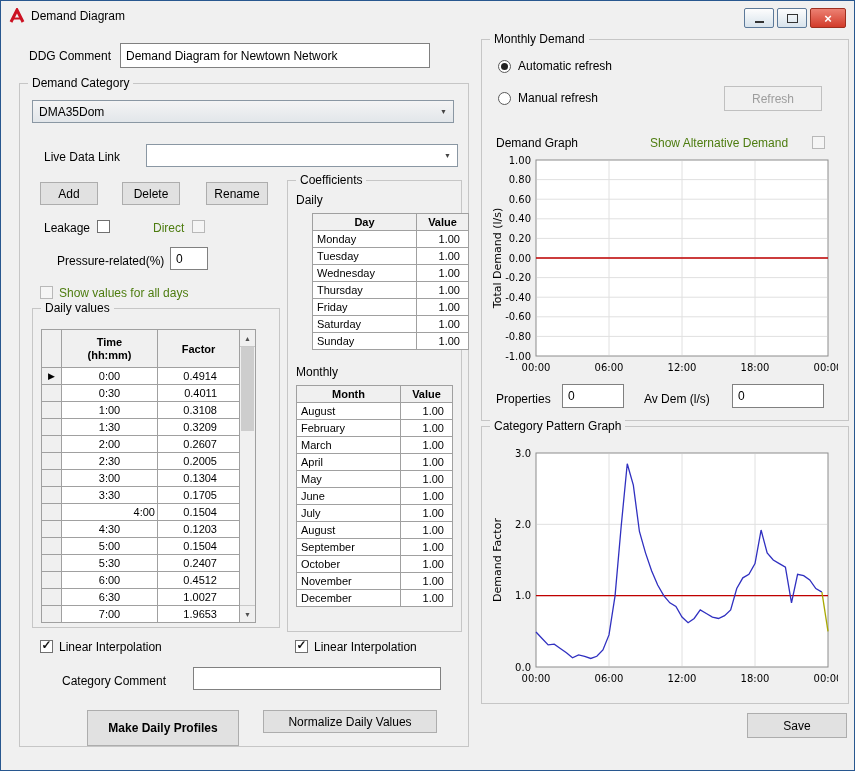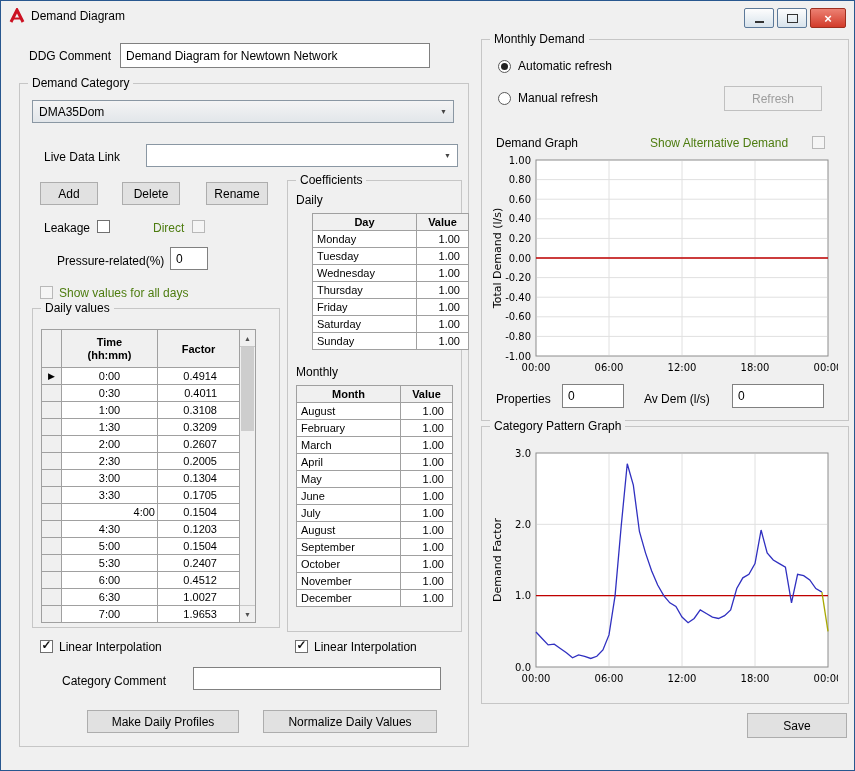--- a/index.html
+++ b/index.html
@@ -318,21 +318,21 @@
             </tbody>
         </table>
       </div>
 
       <span class="cb" style="left:275px;top:556px;"><span class="check">✓</span></span>
       <span class="lbl" style="left:294px;top:556px;">Linear Interpolation</span>
 
       <span class="lbl" style="left:42px;top:590px;">Category Comment</span>
       <input class="input" style="left: 173px; top: 583px; width: 248px; height: 23px;" value="">
 
-      <button class="btn" style="left:67px;top:626px;width:152px;height:23px;">Make Daily Profiles</button>
+      <button class="btn" style="left:67px;top:626px;width:152px;height:36px;font-weight:bold;">Make Daily Profiles</button>
       <button class="btn" style="left:243px;top:626px;width:174px;height:23px;">Normalize Daily Values</button>
     </div>
 
     <div class="grp" style="left:480px;top:8px;width:366px;height:380px;">
       <span class="grp-label">Monthly Demand</span>
 
       <span class="radio sel" style="left:16px;top:20px;"></span>
       <span class="lbl" style="left:36px;top:19px;">Automatic refresh</span>
 
       <span class="radio" style="left:16px;top:52px;"></span>

